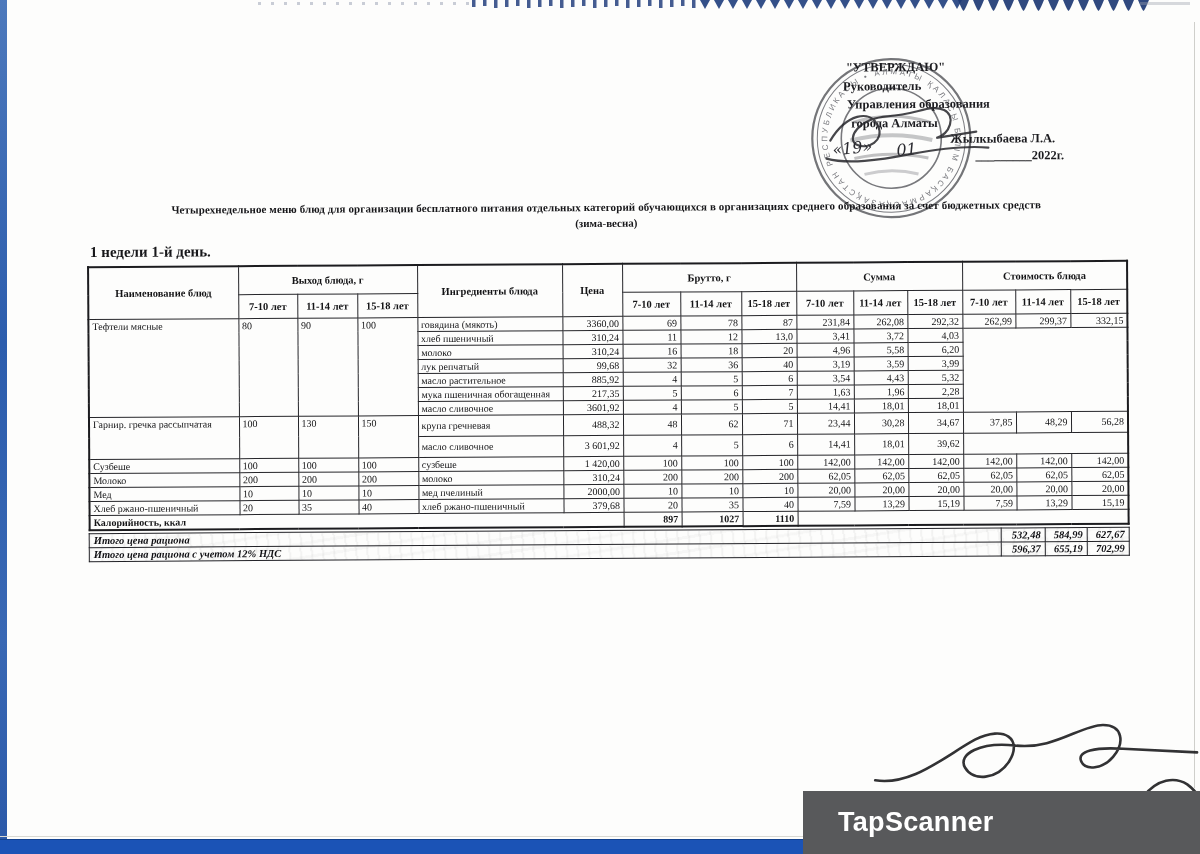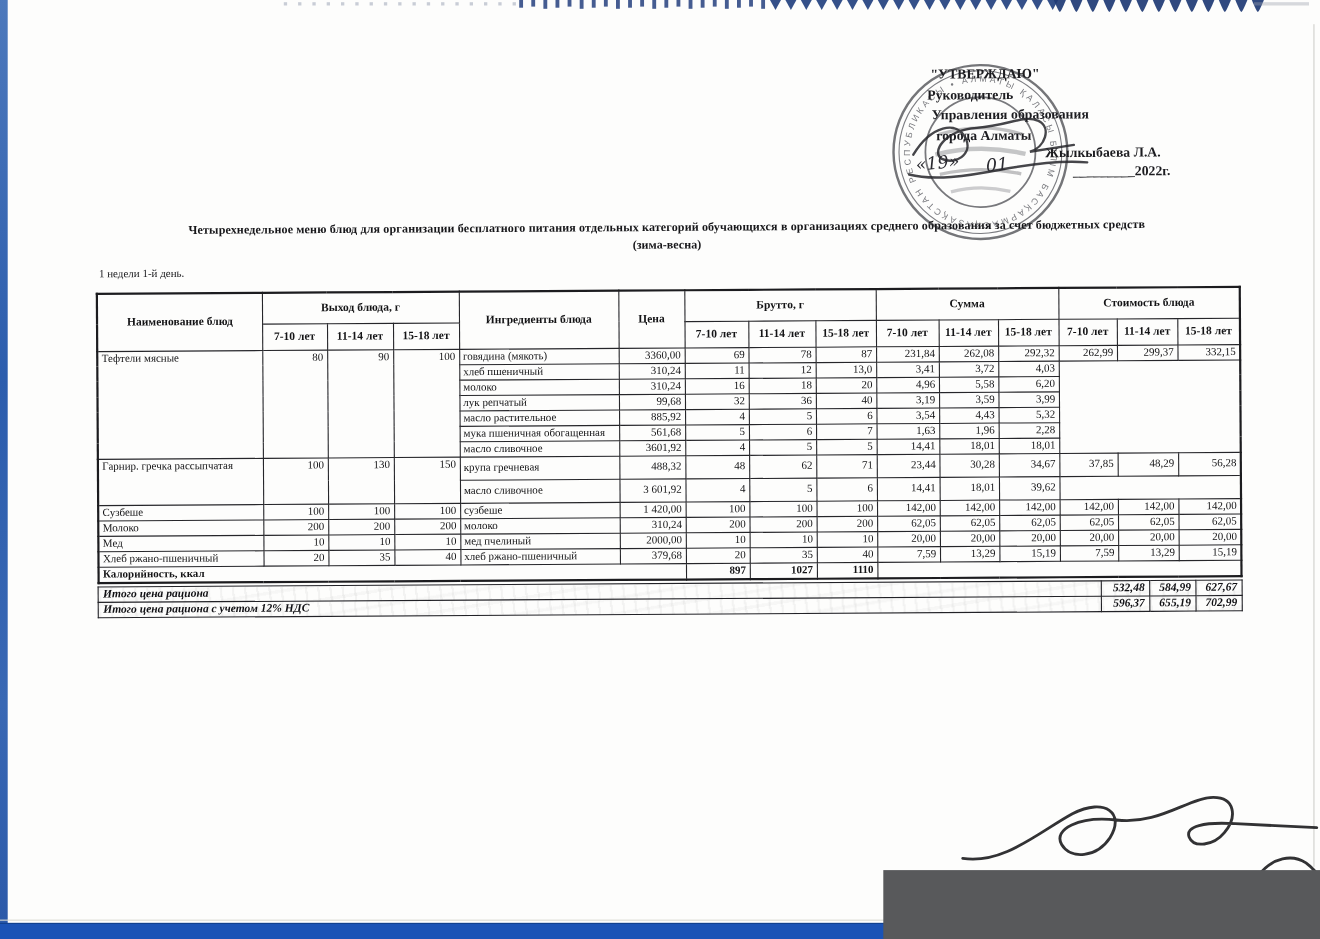--- a/index.html
+++ b/index.html
@@ -23,32 +23,32 @@
   
   .appr{position:absolute;font-weight:bold;font-size:12.5px;line-height:14px;color:#1c1c20;white-space:nowrap;}
   #stamp{position:absolute;left:800px;top:54px;}
   #handsign-top{position:absolute;left:820px;top:90px;}
   .hand{position:absolute;font-style:italic;font-size:16px;color:#2a2a30;transform:rotate(-5deg);font-family:"DejaVu Serif",serif;}
 
   
   .title1{position:absolute;left:70px;top:201px;width:1075px;text-align:center;
     font-weight:bold;font-size:11px;letter-spacing:.1px;}
   .title2{position:absolute;left:70px;top:217px;width:1075px;text-align:center;font-weight:bold;font-size:11px;}
-  .day-label{position:absolute;left:91px;top:241px;font-weight:normal;font-size:10px;}
+  .day-label{position:absolute;left:91px;top:241px;font-weight:bold;font-size:15px;}
 
   
   .menu-table{position:absolute;left:88px;top:263px;border-collapse:collapse;table-layout:fixed;
     width:1039px;font-size:10px;line-height:11px;color:#141416;border:2px solid #1c1c1f;}
   .menu-table th,.menu-table td{border:1px solid #26262a;padding:1px 3px;overflow:hidden;white-space:nowrap;}
   .menu-table th{font-weight:bold;font-size:10.5px;text-align:center;vertical-align:middle;}
   .menu-table thead tr:first-child{height:28px;}
   .menu-table thead tr:last-child{height:24px;}
   .menu-table tbody tr{height:13px;}
   .menu-table tbody tr.tall{height:21px;}
-  .l{text-align:left;} .r{text-align:right;} .c{text-align:right;}
+  .l{text-align:left;} .r{text-align:right;} .c{text-align:left;}
   .vt{vertical-align:top;margin-left:32px;} .b{font-weight:bold;}
 
   
   .totals-table{position:absolute;left:88px;top:530px;border-collapse:collapse;table-layout:fixed;
     width:1040px;font-size:10.5px;line-height:12px;font-weight:bold;font-style:italic;color:#101014;}
   .totals-table td{border:1.4px solid #222227;padding:0 4px;height:13px;white-space:nowrap;
     background:
       repeating-linear-gradient(83deg, rgba(150,150,150,.10) 0 2px, transparent 2px 11px),
       repeating-linear-gradient(171deg, rgba(170,170,170,.08) 0 3px, transparent 3px 14px);}
 
@@ -277,21 +277,21 @@
           <td class="r">885,92</td>
           <td class="r">4</td>
           <td class="r">5</td>
           <td class="r">6</td>
           <td class="r">3,54</td>
           <td class="r">4,43</td>
           <td class="r">5,32</td>
         </tr>
         <tr>
           <td class="l">мука пшеничная обогащенная</td>
-          <td class="r">561,68</td>
+          <td class="r">217,35</td>
           <td class="r">5</td>
           <td class="r">6</td>
           <td class="r">7</td>
           <td class="r">1,63</td>
           <td class="r">1,96</td>
           <td class="r">2,28</td>
         </tr>
         <tr>
           <td class="l">масло сливочное</td>
           <td class="r">3601,92</td>
@@ -434,13 +434,14 @@
   <svg id="bottom-sign" width="345" height="88" viewBox="0 0 345 88">
     <g fill="none" stroke="#161618" stroke-width="2.6" stroke-linecap="round" opacity=".88">
       <path d="M 18,62 C 55,68 88,38 118,22 C 148,7 166,22 152,44 C 140,62 116,64 108,50 C 100,36 124,24 158,28 C 196,33 224,8 246,8 C 266,8 268,26 256,40 C 246,52 228,54 224,44 C 220,34 238,30 266,32 L 340,36"></path>
       <path d="M 286,80 C 300,62 318,60 330,68 C 338,74 342,80 344,86"></path>
     </g>
   </svg>
 
 </div>
 
 <div class="tap-bar">
+  <span class="brand">TapScanner</span>
 </div>
 
 </body></html>

